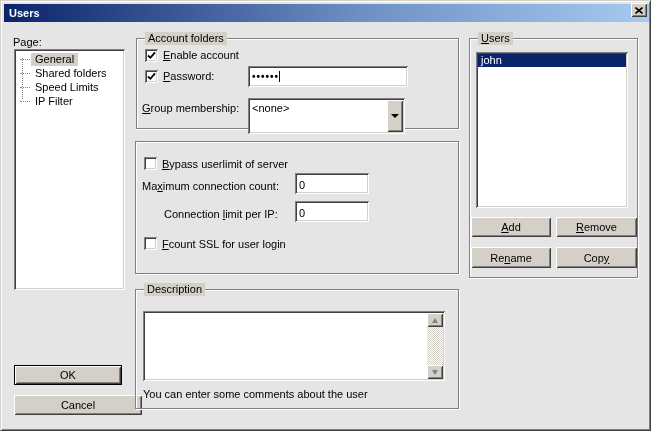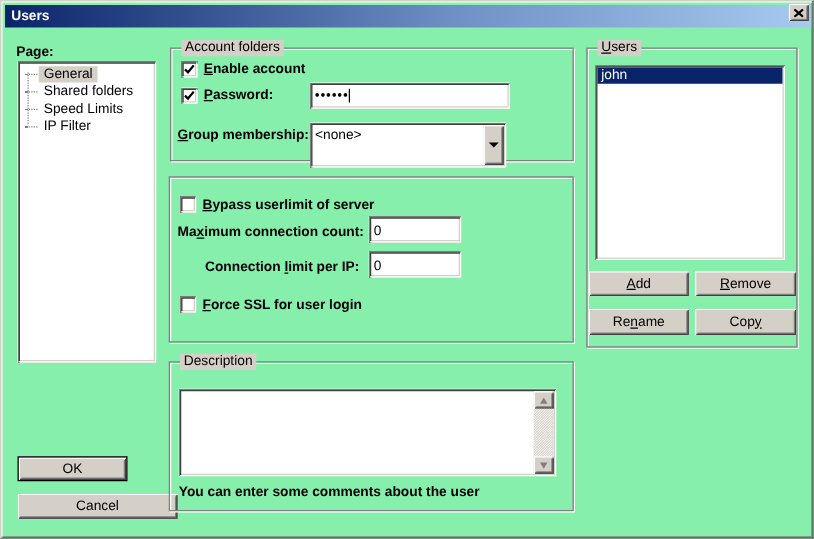--- a/index.html
+++ b/index.html
@@ -1,28 +1,28 @@
 <!DOCTYPE html>
 <html><head>
 <meta charset="utf-8">
 <style>
   html,body{margin:0;padding:0;background:#fff;}
   body{width:651px;height:431px;overflow:hidden;font-family:"Liberation Sans",sans-serif;font-size:11px;color:#000;}
   *{box-sizing:border-box;}
-  #window{position:relative;width:651px;height:431px;background:#86efac;
+  #window{position:relative;width:651px;height:431px;background:#e5e5e5;
     border:1px solid;border-color:#d4d0c8 #404040 #404040 #d4d0c8;
     box-shadow:inset 1px 1px 0 #fff,inset -1px -1px 0 #808080;}
   .titlebar{position:absolute;left:3px;top:3px;width:645px;height:18px;
     background:linear-gradient(to right,#0a246a,#6d8fc4 55%,#a6caf0);
     display:flex;align-items:center;}
   .title{color:#fff;font-weight:bold;padding-left:5px;line-height:18px;}
   .closebtn{position:absolute;right:3px;top:2px;width:16px;height:14px;background:#d4d0c8;
     box-shadow:inset 1px 1px 0 #fff,inset -1px -1px 0 #404040,inset 2px 2px 0 #d4d0c8,inset -2px -2px 0 #808080;
     display:flex;align-items:center;justify-content:center;cursor:default;}
-  .label{position:absolute;height:13px;line-height:13px;white-space:nowrap;font-weight:bold;}
+  .label{position:absolute;height:13px;line-height:13px;white-space:nowrap;}
   .mlabel{white-space:nowrap;}
   .mlabel u{text-decoration:underline;}
   .field{position:absolute;background:#fff;
     box-shadow:inset 1px 1px 0 #808080,inset -1px -1px 0 #fff,inset 2px 2px 0 #404040,inset -2px -2px 0 #d4d0c8;}
   .group{position:absolute;border:1px solid #808080;box-shadow:1px 1px 0 #fff,inset 1px 1px 0 #fff;}
   .legend{position:absolute;top:-7px;left:8px;background:#d4d0c8;padding:0 3px;line-height:13px;height:13px;}
   .btn{position:absolute;background:#d4d0c8;display:flex;align-items:center;justify-content:center;
     box-shadow:inset 1px 1px 0 #fff,inset -1px -1px 0 #404040,inset 2px 2px 0 #d4d0c8,inset -2px -2px 0 #808080;
     cursor:default;white-space:nowrap;}
   .btn.default{border:1px solid #000;}
@@ -89,21 +89,21 @@
     <div class="trow">
       <span class="dash"></span>
       <span class="tlabel">Speed Limits</span>
     </div>
     <div class="trow">
       <span class="dash"></span>
       <span class="tlabel">IP Filter</span>
     </div>
   </div>
 
-  <div class="btn default" style="left:13px;top:364px;width:88px;height:20px;">
+  <div class="btn default" style="left:13px;top:364px;width:108px;height:20px;">
     <span>OK</span>
   </div>
   <div class="btn" style="left:13px;top:394px;width:128px;height:20px;">
     <span>Cancel</span>
   </div>
 
   <div class="group" style="left:135px;top:37px;width:323px;height:91px;">
     <span class="legend">Account folders</span>
     <span class="cb" style="left:8px;top:10px;">
       <svg width="9" height="9" viewBox="0 0 9 9">
@@ -131,21 +131,21 @@
   </div>
 
   <div class="group" style="left:134px;top:140px;width:324px;height:133px;">
     <span class="cb" style="left:8px;top:15px;"></span>
     <span class="label mlabel" style="left:6px;top:38px;"><span>Ma</span><u>x</u><span>imum connection count:</span></span>
     <span class="label mlabel" style="left:26px;top:16px;"><span></span><u>B</u><span>ypass userlimit of server</span></span>
     <input class="tinput" style="left: 159px; top: 31px; width: 74px; height: 21px;" value="0">
     <span class="label mlabel" style="left:6px;top:66px;margin-left:22px;"><span>Connection </span><u>l</u><span>imit per IP:</span></span>
     <input class="tinput" style="left: 159px; top: 59px; width: 74px; height: 21px;" value="0">
     <span class="cb" style="left:8px;top:95px;"></span>
-    <span class="label mlabel" style="left:26px;top:96px;"><span></span><u>F</u><span>orce SSL for user login</span></span>
+    <span class="label mlabel" style="left:26px;top:96px;"><span></span><u>F</u><span>count SSL for user login</span></span>
   </div>
 
   <div class="group" style="left:134px;top:288px;width:324px;height:120px;">
     <span class="legend">Description</span>
     <div class="field" style="left:7px;top:21px;width:302px;height:70px;">
       <span style="position:absolute;left:4px;top:3px;"></span>
       <div class="sbar">
         <div class="sb-btn">
             <span class="tri-up"></span>
           </div>

